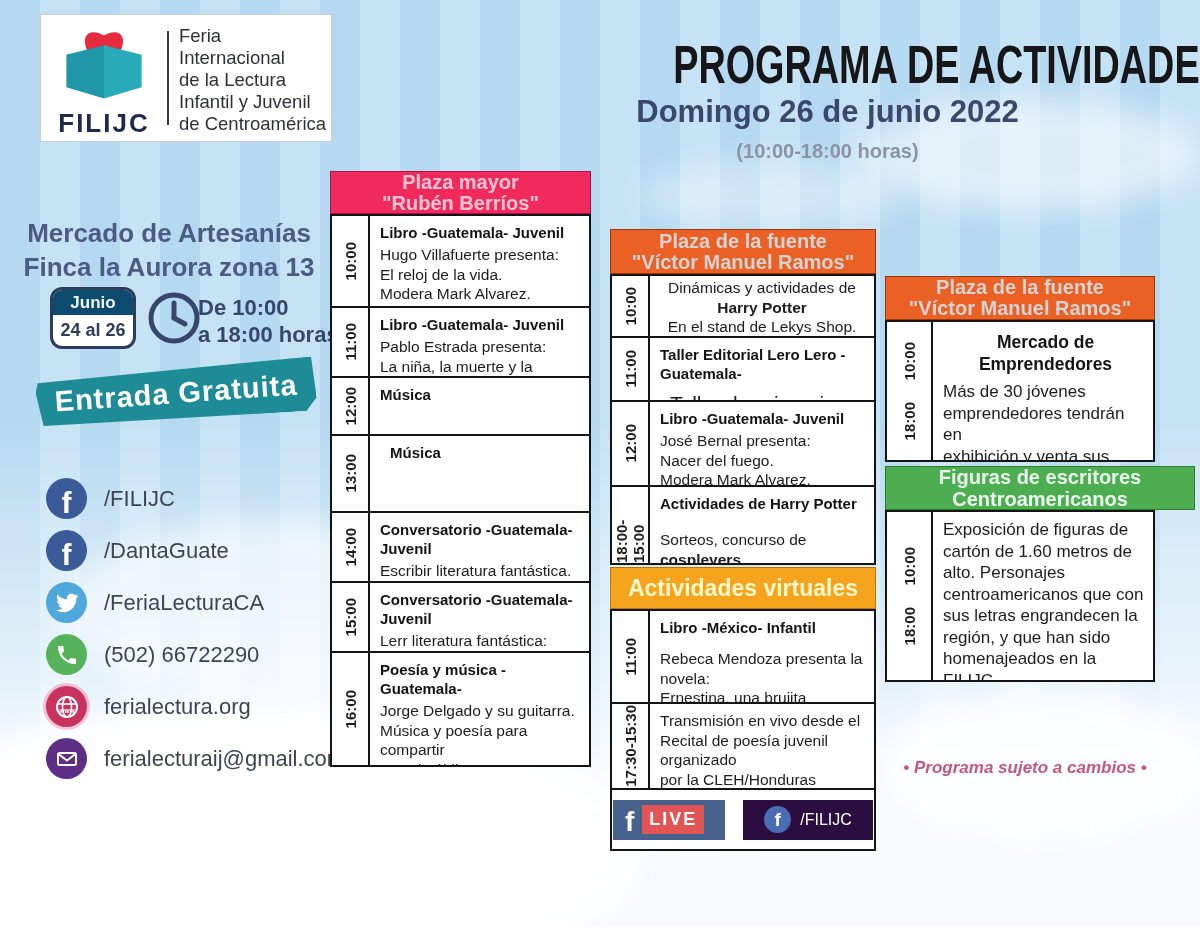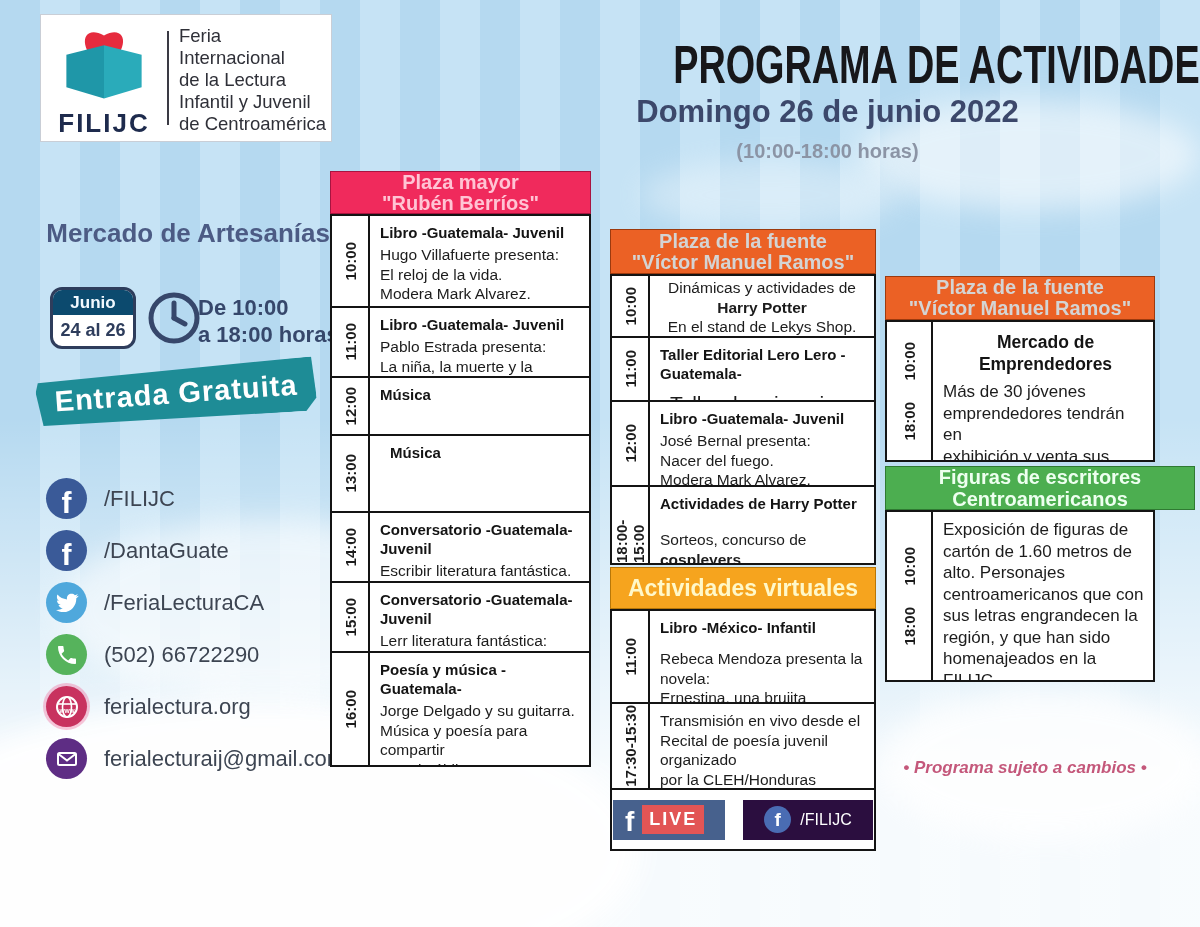--- a/index.html
+++ b/index.html
@@ -16,21 +16,21 @@
   .logo-acronym{font-size:26px;font-weight:bold;letter-spacing:2px;color:#1e2b4d;margin-top:2px;}
   .logo-divider{width:2px;background:#3a3a44;margin:16px 0;}
   .logo-text{flex:1;padding:10px 0 0 10px;font-size:18.5px;line-height:22px;color:#2f3038;}
   
   .title-block{position:absolute;left:555px;top:38px;width:545px;text-align:center;}
   .main-title{font-size:54px;font-weight:bold;color:#17171a;line-height:52px;white-space:nowrap;}
   .condensed{display:inline-block;transform:scaleX(.70);transform-origin:center;}
   .date-line{font-size:31px;font-weight:bold;color:#3c486b;margin-top:4px;}
   .hours-line{font-size:20px;font-weight:bold;color:#8b94a5;margin-top:10px;}
   
-  .venue{position:absolute;left:8px;top:216px;width:322px;text-align:right;font-size:26px;
+  .venue{position:absolute;left:8px;top:216px;width:322px;text-align:center;font-size:26px;
     font-weight:bold;color:#4c5b84;line-height:34px;}
   .calendar{position:absolute;left:50px;top:287px;width:86px;height:62px;border:3px solid #2e3d5c;
     border-radius:12px;overflow:hidden;background:#fff;box-sizing:border-box;}
   .cal-head{height:25px;background:#0c4a6e;color:#f2f9ff;font-weight:bold;font-size:17px;
     text-align:center;line-height:25px;}
   .cal-body{height:31px;color:#2e3d5c;font-weight:bold;font-size:18px;text-align:center;line-height:31px;}
   .clock-wrap{position:absolute;left:146px;top:290px;}
   .hours-text{position:absolute;left:198px;top:294px;font-size:22px;font-weight:bold;color:#36476b;line-height:27px;}
   .free-banner{position:absolute;left:36px;top:366px;width:280px;height:54px;background:#1e8c96;
     transform:rotate(-4deg);display:flex;align-items:center;justify-content:center;
@@ -139,20 +139,21 @@
   <div class="title-block">
     <div class="main-title">
       <span class="condensed">PROGRAMA DE ACTIVIDADES</span>
     </div>
     <div class="date-line">Domingo 26 de junio 2022</div>
     <div class="hours-line">(10:00-18:00 horas)</div>
   </div>
 
   <div class="venue">
     <div>Mercado de Artesanías</div>
+    <div>Finca la Aurora zona 13</div>
   </div>
 
   <div class="calendar">
     <div class="cal-head">Junio</div>
     <div class="cal-body">24 al 26</div>
   </div>
 
   <div class="clock-wrap">
     <svg width="56" height="56" viewBox="0 0 56 56">
       <circle cx="28" cy="28" r="23" fill="none" stroke="#36476b" stroke-width="5"></circle>

